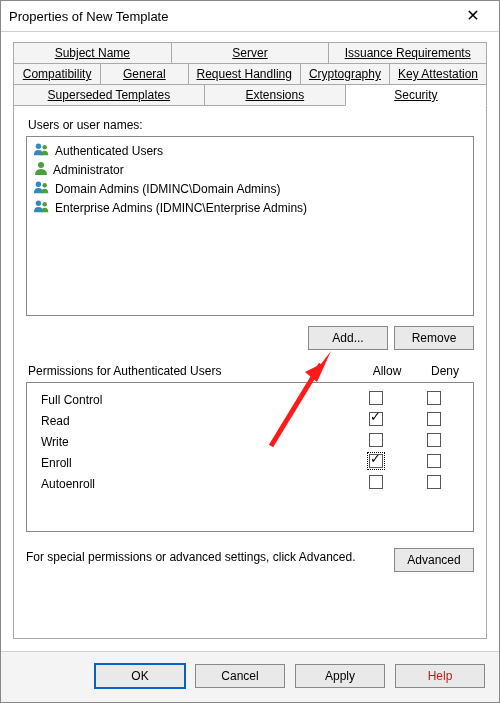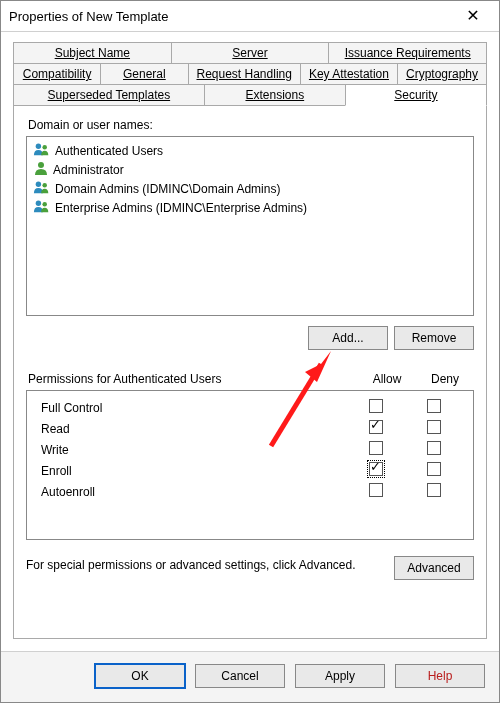--- a/index.html
+++ b/index.html
@@ -128,21 +128,21 @@
     outline-offset: -1px;
     margin-left: 40px;
   }
   .btn.disabled {
     color: #b91c1c;
     cursor: default;
   }
   .perms {
     display: flex;
     align-items: center;
-    margin: 8px 0 4px 2px;
+    margin: 0 0 4px 2px;
   }
   .perms .spacer { flex: 1; }
   .col-h {
     width: 58px;
     text-align: center;
   }
   .permbox {
     border: 1px solid #888;
     padding: 6px 10px 10px 10px;
     height: 150px;
@@ -229,32 +229,32 @@
     <div class="tabs">
       <div class="tabrow">
         <div class="tab"><span>Subject Name</span></div>
         <div class="tab"><span>Server</span></div>
         <div class="tab"><span>Issuance Requirements</span></div>
       </div>
       <div class="tabrow">
         <div class="tab"><span>Compatibility</span></div>
         <div class="tab"><span>General</span></div>
         <div class="tab"><span>Request Handling</span></div>
+        <div class="tab"><span>Cryptography</span></div>
         <div class="tab"><span>Key Attestation</span></div>
-        <div class="tab"><span>Cryptography</span></div>
       </div>
       <div class="tabrow">
         <div class="tab" style="flex:1.4"><span>Superseded Templates</span></div>
         <div class="tab" style="flex:1"><span>Extensions</span></div>
         <div class="tab active" style="flex:1"><span>Security</span></div>
       </div>
     </div>
 
     <div class="tabbody">
-      <div class="label">Domain or user names:</div>
+      <div class="label">Users or user names:</div>
 
       <div class="listbox" id="principal-list">
           <div class="listitem">
             <span><svg class="icon-users" viewBox="0 0 20 14">
     <circle cx="6" cy="4" r="3" fill="#2d8bbd"></circle>
     <path d="M1 14 Q1 8 6 8 Q11 8 11 14 Z" fill="#2d8bbd"></path>
     <circle cx="13" cy="5" r="2.5" fill="#4aa03c"></circle>
     <path d="M9 14 Q9 9 13 9 Q17 9 17 14 Z" fill="#4aa03c"></path>
   </svg></span>
             <span>Authenticated Users</span>

